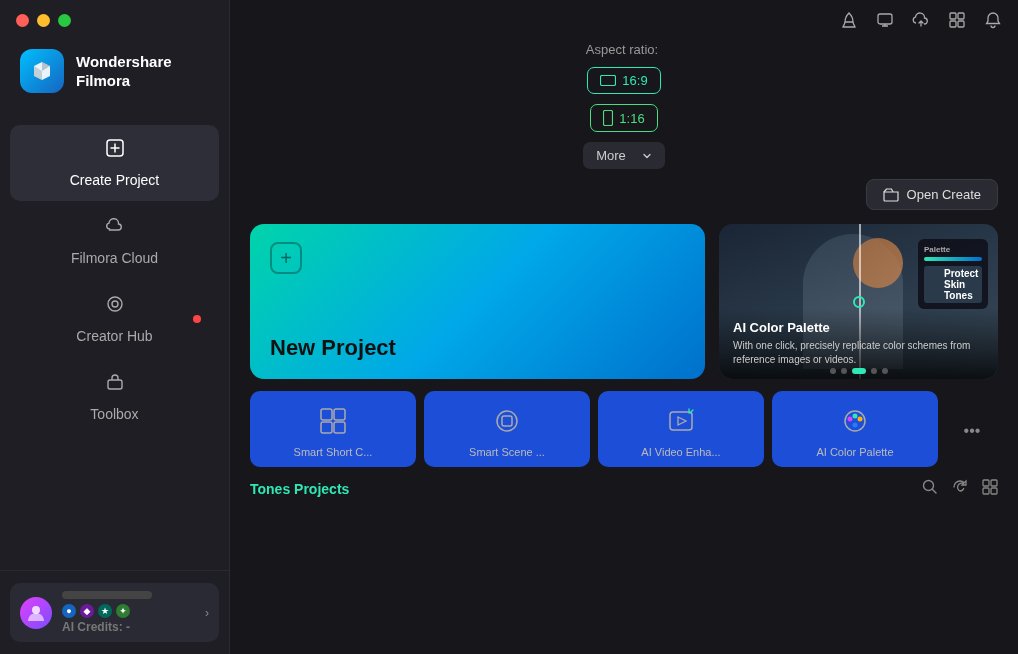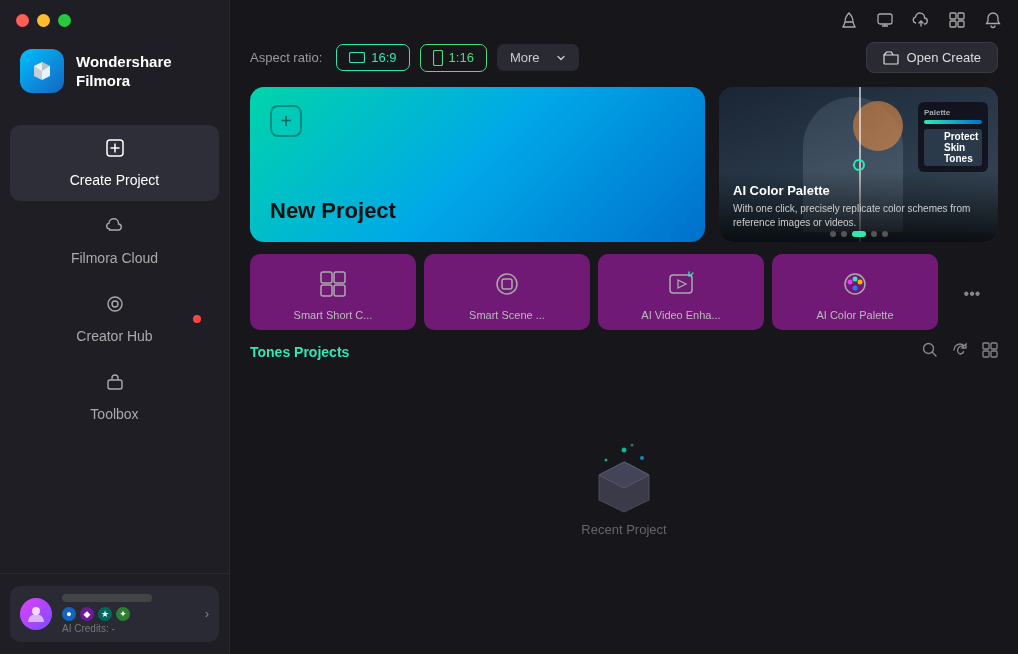--- a/index.html
+++ b/index.html
@@ -146,20 +146,21 @@
       position: relative;
     }
 
     
     .aspect-bar {
       display: flex;
       align-items: center;
       gap: 10px;
       margin-bottom: 14px;
       margin-top: 28px;
+      flex-direction: column;
     }
 
     .aspect-label {
       color: #999;
       font-size: 13px;
       margin-right: 4px;
     }
 
     .aspect-btn {
       display: flex;
@@ -296,21 +297,21 @@
 
     
     .tools-row {
       display: flex;
       gap: 8px;
       margin-bottom: 12px;
     }
 
     .tool-card {
       flex: 1;
-      background: #701a75;
+      background: #1d4ed8;
       border-radius: 10px;
       padding: 12px 8px 8px 8px;
       display: flex;
       flex-direction: column;
       align-items: center;
       gap: 6px;
       cursor: pointer;
     }
 
     .tool-card:last-child {
@@ -436,23 +437,24 @@
       align-items: center;
       justify-content: center;
       font-size: 9px;
     }
     .ci-blue { background: #1565c0; }
     .ci-purple { background: #6a1b9a; }
     .ci-teal { background: #00695c; }
     .ci-green { background: #2e7d32; }
 
     .credits-text {
-      font-size: 10px;
+      font-size: 12px;
       color: #777;
       margin-top: 2px;
+      font-weight: bold;
     }
 
     .user-arrow {
       color: #888;
       font-size: 12px;
     }
 
     
     .scene-img {
       width: 100%;
@@ -752,37 +754,13 @@
         <svg width="16" height="16" viewBox="0 0 16 16" fill="none">
             <rect x="1" y="1" width="6" height="6" rx="1" stroke="#888" stroke-width="1.3" fill="none"></rect>
             <rect x="9" y="1" width="6" height="6" rx="1" stroke="#888" stroke-width="1.3" fill="none"></rect>
             <rect x="1" y="9" width="6" height="6" rx="1" stroke="#888" stroke-width="1.3" fill="none"></rect>
             <rect x="9" y="9" width="6" height="6" rx="1" stroke="#888" stroke-width="1.3" fill="none"></rect>
           </svg>
       </span>
     </div>
   </div>
 
-  <div class="empty-state">
-
-    <div class="empty-box">
-      <svg width="80" height="75" viewBox="0 0 80 75" fill="none" xmlns="http://www.w3.org/2000/svg">
-
-        <path d="M15 35 L40 48 L65 35 L65 60 L40 72 L15 60 Z" fill="#3a3a48" stroke="#4a4a58" stroke-width="1"></path>
-
-        <path d="M15 35 L40 22 L52 28 L27 41 Z" fill="#4a4a58" stroke="#5a5a68" stroke-width="1"></path>
-
-        <path d="M65 35 L40 22 L52 28 L65 35 Z" fill="#555568" stroke="#6a6a78" stroke-width="1"></path>
-
-        <path d="M15 35 L40 22 L65 35 L40 48 Z" fill="#444458" stroke="#555568" stroke-width="1"></path>
-
-        <circle cx="40" cy="10" r="2.5" fill="#00d4aa" opacity="0.8"></circle>
-        <circle cx="22" cy="20" r="1.5" fill="#2ee8b5" opacity="0.6"></circle>
-        <circle cx="58" cy="18" r="2" fill="#00bfff" opacity="0.7"></circle>
-        <circle cx="48" cy="5" r="1.5" fill="#4ade80" opacity="0.5"></circle>
-
-        <path d="M40 8 L40.5 9.5 L42 10 L40.5 10.5 L40 12 L39.5 10.5 L38 10 L39.5 9.5 Z" fill="#00d4aa" opacity="0.9"></path>
-        <path d="M22 19 L22.3 20 L23.3 20.3 L22.3 20.6 L22 21.6 L21.7 20.6 L20.7 20.3 L21.7 20 Z" fill="#2ee8b5" opacity="0.7"></path>
-      </svg>
-    </div>
-    <span class="empty-label">Recent Project</span>
-  </div>
 </div>
 
 </body></html>

